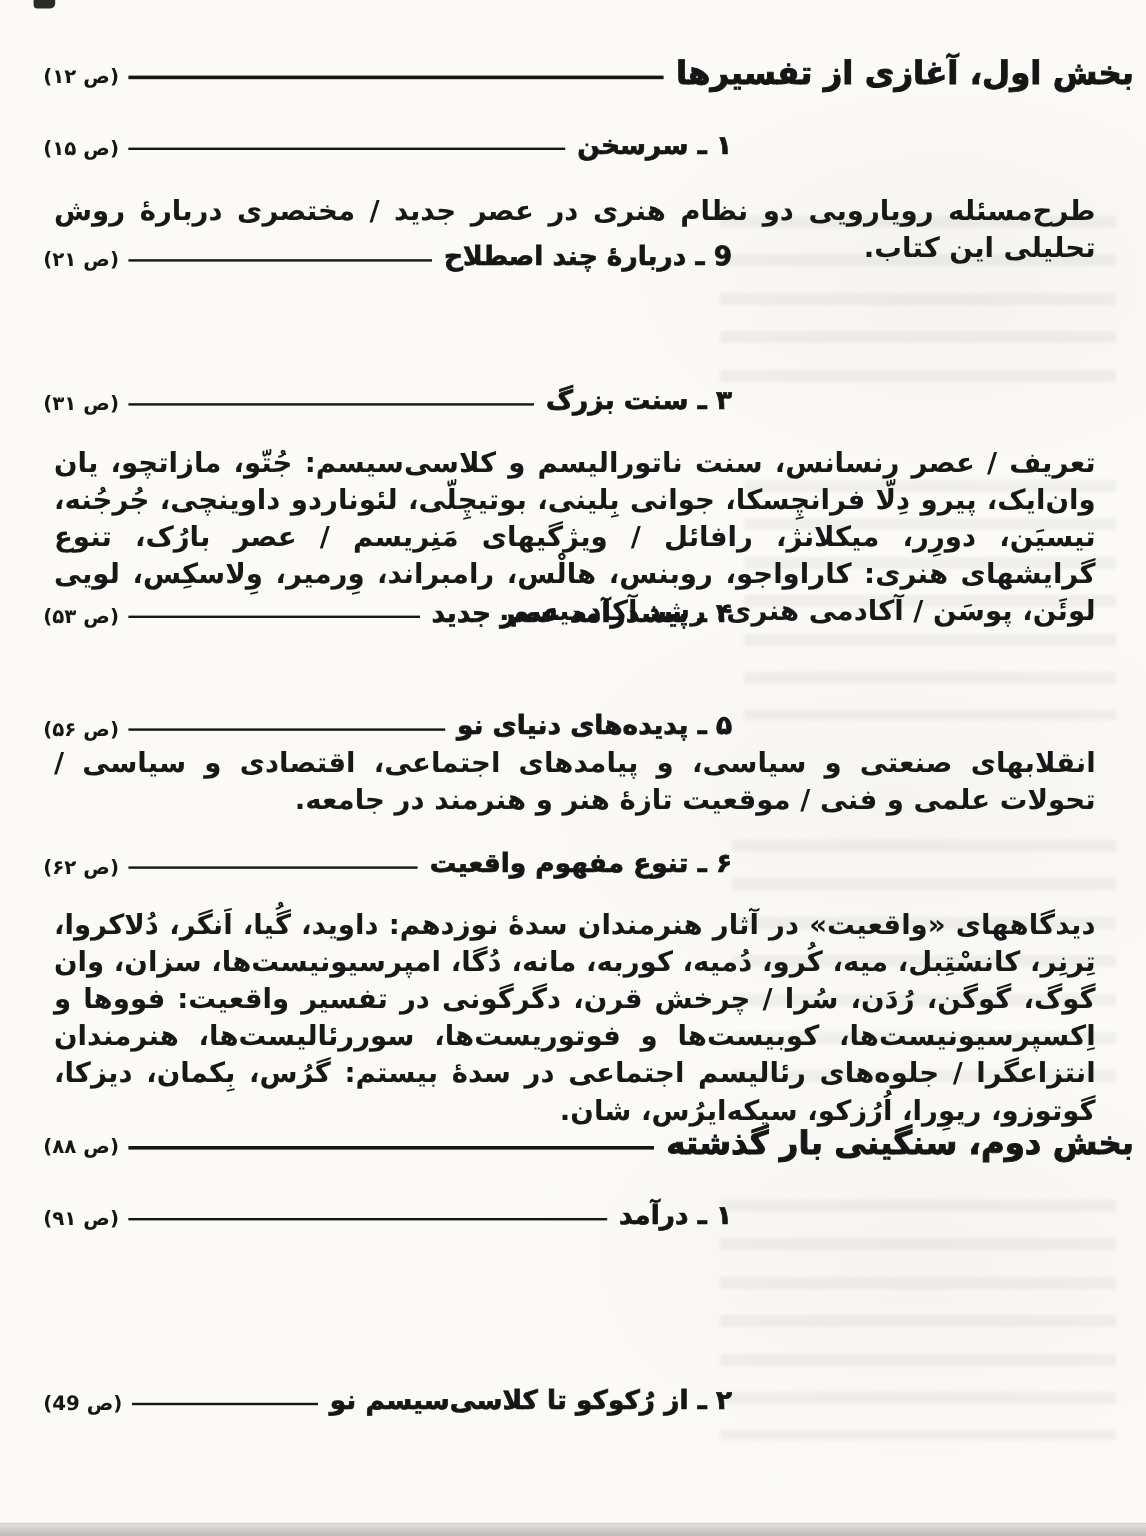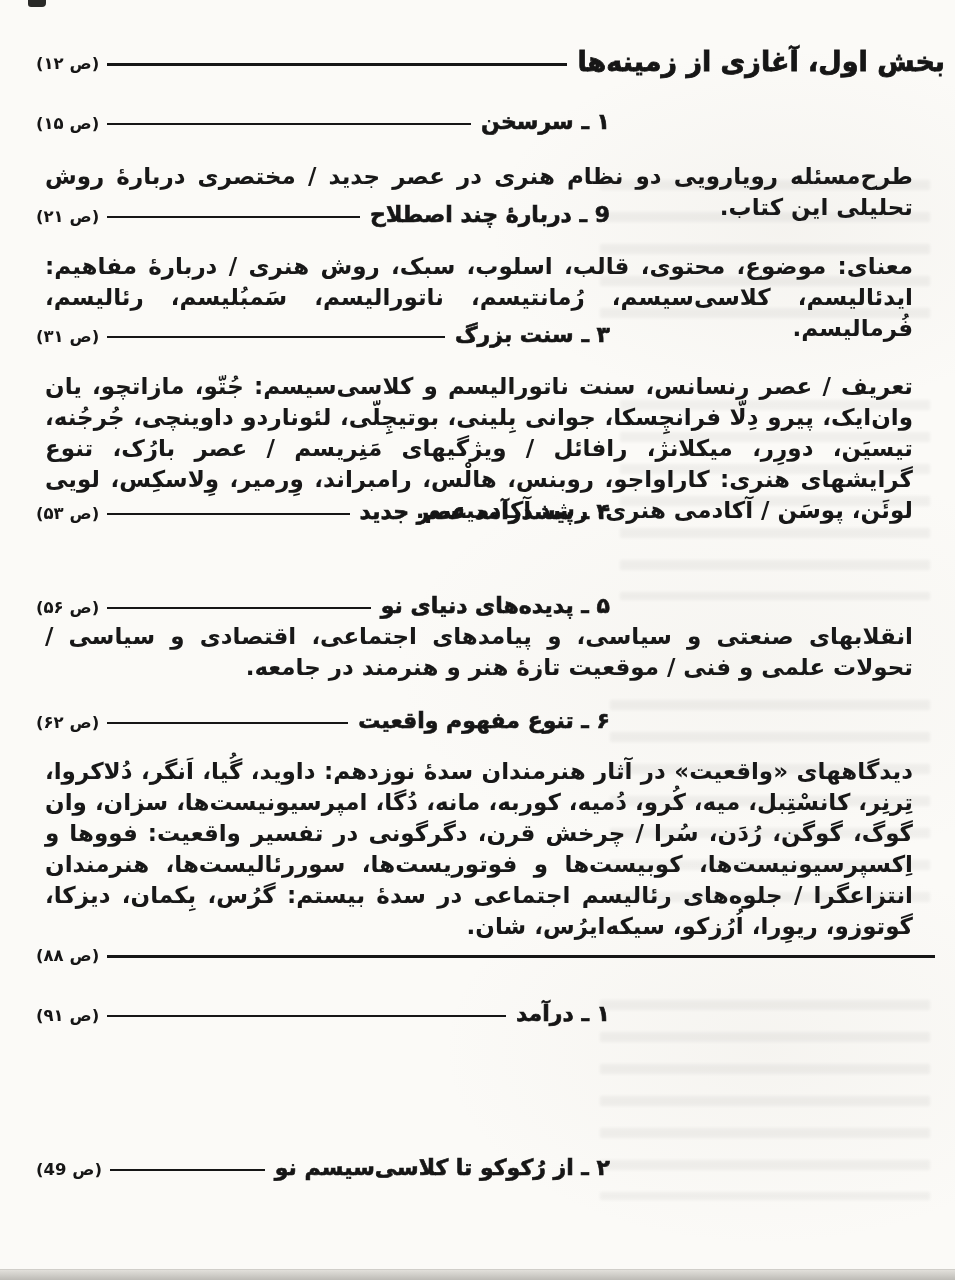--- a/index.html
+++ b/index.html
@@ -60,38 +60,37 @@
 
 <div class="page">
 
   <div class="corner-mark"></div>
   <div class="ghost" style="top:180px;left:600px;width:330px;height:160px;"></div>
   <div class="ghost" style="top:400px;left:620px;width:310px;height:200px;"></div>
   <div class="ghost" style="top:700px;left:610px;width:320px;height:220px;"></div>
   <div class="ghost" style="top:1000px;left:600px;width:330px;height:200px;"></div>
 
   <div class="row part-row" style="top:40px;">
-    <span class="title">بخش اول، آغازی از زمینه‌ها</span>
+    <span class="title">بخش اول، آغازی از تفسیر‌ها</span>
     <span class="rule"></span>
     <span class="pagenum">(ص ۱۲)</span>
   </div>
 
   <div class="row sec-row" style="top:100px;">
     <span class="title">۱ ـ سرسخن</span>
     <span class="rule"></span>
     <span class="pagenum">(ص ۱۵)</span>
   </div>
   <p class="desc" style="top:138px;">طرح‌مسئله رویارویی دو نظام هنری در عصر جدید / مختصری دربارهٔ روش تحلیلی این کتاب.</p>
 
   <div class="row sec-row" style="top:193px;">
     <span class="title">9 ـ دربارهٔ چند اصطلاح</span>
     <span class="rule"></span>
     <span class="pagenum">(ص ۲۱)</span>
   </div>
-  <p class="desc" style="top:228px;">معنای: موضوع، محتوی، قالب، اسلوب، سبک، روش هنری / دربارهٔ مفاهیم: ایدئالیسم، کلاسی‌سیسم، رُمانتیسم، ناتورالیسم، سَمبُلیسم، رئالیسم، فُرمالیسم.</p>
 
   <div class="row sec-row" style="top:313px;">
     <span class="title">۳ ـ سنت بزرگ</span>
     <span class="rule"></span>
     <span class="pagenum">(ص ۳۱)</span>
   </div>
   <p class="desc" style="top:348px;">تعریف / عصر رنسانس، سنت ناتورالیسم و کلاسی‌سیسم: جُتّو، مازاتچو، یان وان‌ایک، پیرو دِلّا فرانچِسکا، جوانی بِلینی، بوتیچِلّی، لئوناردو داوینچی، جُرجُنه، تیسیَن، دورِر، میکلانژ، رافائل / ویژگیهای مَنِریسم / عصر بارُک، تنوع گرایشهای هنری: کاراواجو، روبنس، هالْس، رامبراند، وِرمیر، وِلاسکِس، لویی لوئَن، پوسَن / آکادمی هنری، رشد آکادمیسم.</p>
 
   <div class="row sec-row" style="top:490px;">
     <span class="title">۴ ـ پیشدرآمد عصر جدید</span>
@@ -107,20 +106,21 @@
   <p class="desc" style="top:598px;">انقلابهای صنعتی و سیاسی، و پیامدهای اجتماعی، اقتصادی و سیاسی / تحولات علمی و فنی / موقعیت تازهٔ هنر و هنرمند در جامعه.</p>
 
   <div class="row sec-row" style="top:699px;">
     <span class="title">۶ ـ تنوع مفهوم واقعیت</span>
     <span class="rule"></span>
     <span class="pagenum">(ص ۶۲)</span>
   </div>
   <p class="desc" style="top:733px;">دیدگاههای «واقعیت» در آثار هنرمندان سدهٔ نوزدهم: داوید، گُیا، اَنگر، دُلاکروا، تِرنِر، کانسْتِبل، میه، کُرو، دُمیه، کوربه، مانه، دُگا، امپرسیونیست‌ها، سزان، وان گوگ، گوگن، رُدَن، سُرا / چرخش قرن، دگرگونی در تفسیر واقعیت: فووها و اِکسپرسیونیست‌ها، کوبیست‌ها و فوتوریست‌ها، سوررئالیست‌ها، هنرمندان انتزاعگرا / جلوه‌های رئالیسم اجتماعی در سدهٔ بیستم: گرُس، بِکمان، دیزکا، گوتوزو، ریوِرا، اُرُزکو، سیکه‌ایرُس، شان.</p>
 
   <div class="row part-row" style="top:932px;">
+    <span class="title">بخش دوم، سنگینی بار گذشته</span>
     <span class="rule"></span>
     <span class="pagenum">(ص ۸۸)</span>
   </div>
 
   <div class="row sec-row" style="top:992px;">
     <span class="title">۱ ـ درآمد</span>
     <span class="rule"></span>
     <span class="pagenum">(ص ۹۱)</span>
   </div>
 

